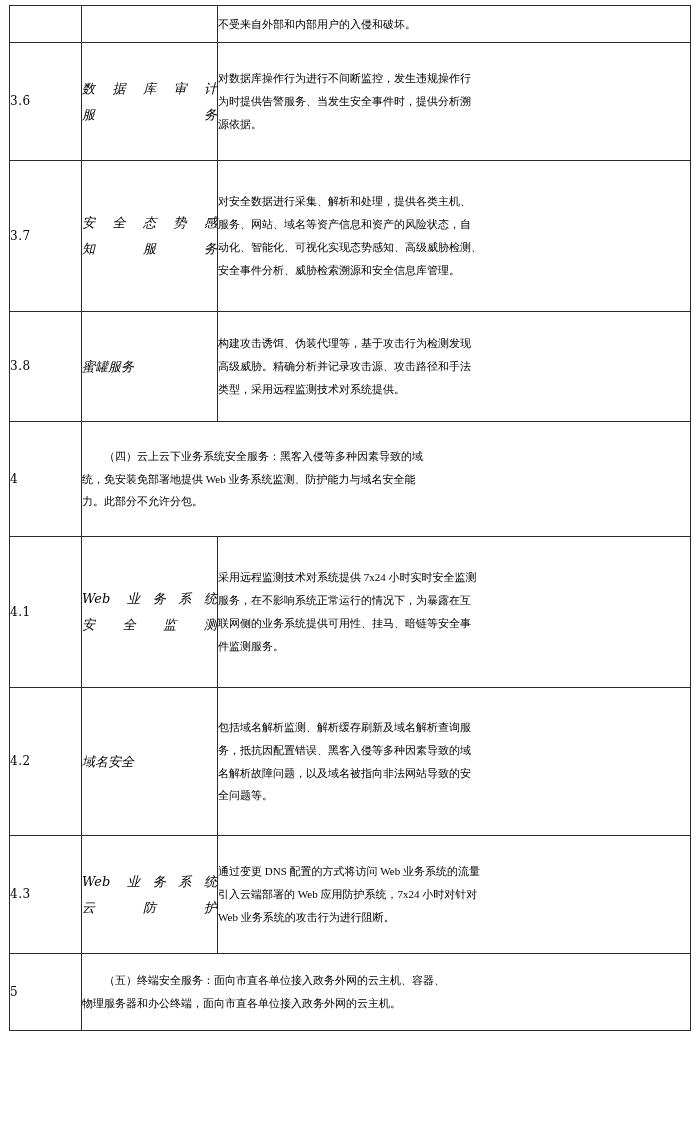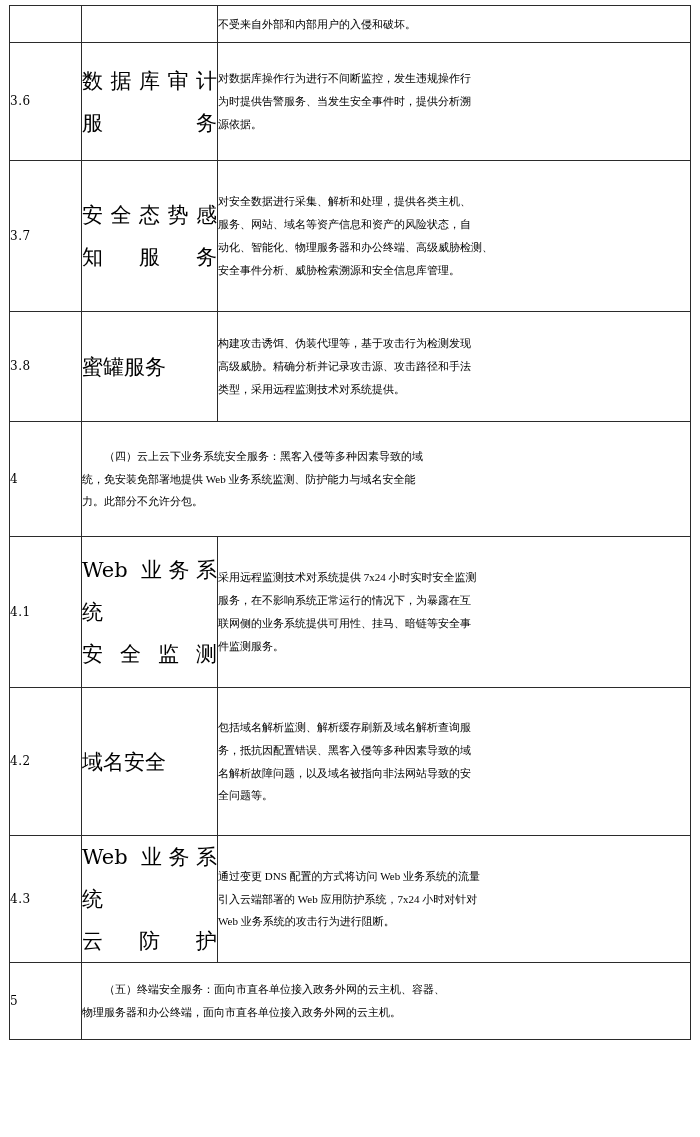--- a/index.html
+++ b/index.html
@@ -51,23 +51,24 @@
     font-size: 12px;
     font-family: "DejaVu Serif", "Liberation Serif", serif;
     letter-spacing: 0.5px;
     line-height: 1.2;
   }
 
   .cell-name {
     text-align: justify;
     text-align-last: justify;
     padding: 6px 14px 6px 14px;
-    font-size: 21px;
+    font-size: 13px;
     line-height: 2.0;
     font-family: "DejaVu Serif", "Liberation Serif", serif;
+    font-style: italic;
   }
   .cell-name.no-spread {
     text-align: center;
     text-align-last: left;
   }
 
   .cell-desc {
     text-align: justify;
     text-justify: inter-ideograph;
     padding: 7px 8px 7px 10px;
@@ -139,21 +140,21 @@
         <td class="cell-num">
           <span>3.7</span>
         </td>
         <td class="cell-name">
           <span class="ln spread">安全态势感</span>
           <span class="ln">知服务</span>
         </td>
         <td class="cell-desc">
           <span class="ln">对安全数据进行采集、解析和处理，提供各类主机、</span>
           <span class="ln">服务、网站、域名等资产信息和资产的风险状态，自</span>
-          <span class="ln">动化、智能化、物理服务器和办公终端、高级威胁检测、</span>
+          <span class="ln">动化、智能化、可视化实现态势感知、高级威胁检测、</span>
           <span class="ln">安全事件分析、威胁检索溯源和安全信息库管理。</span>
         </td>
       </tr>
 
       <tr style="height:110px;">
         <td class="cell-num">
           <span>3.8</span>
         </td>
         <td class="cell-name no-spread">
           <span class="ln">蜜罐服务</span>

